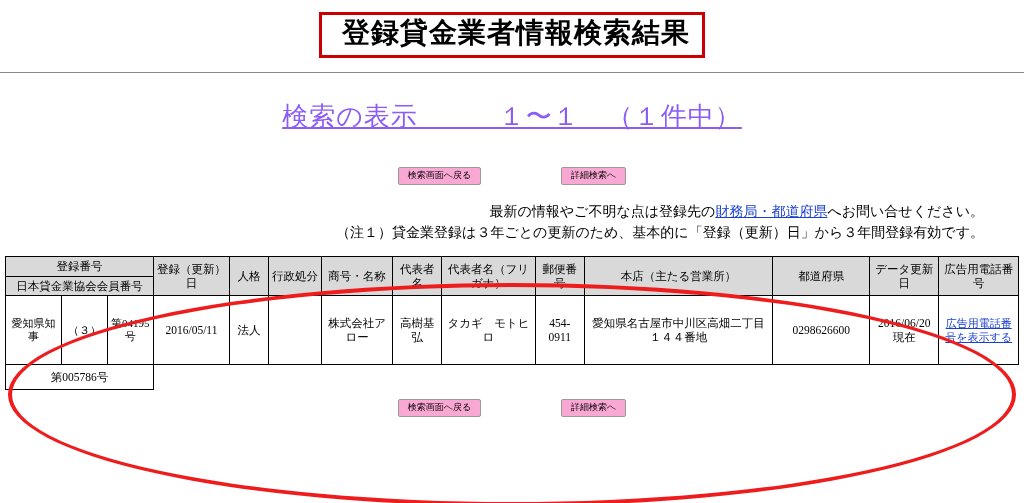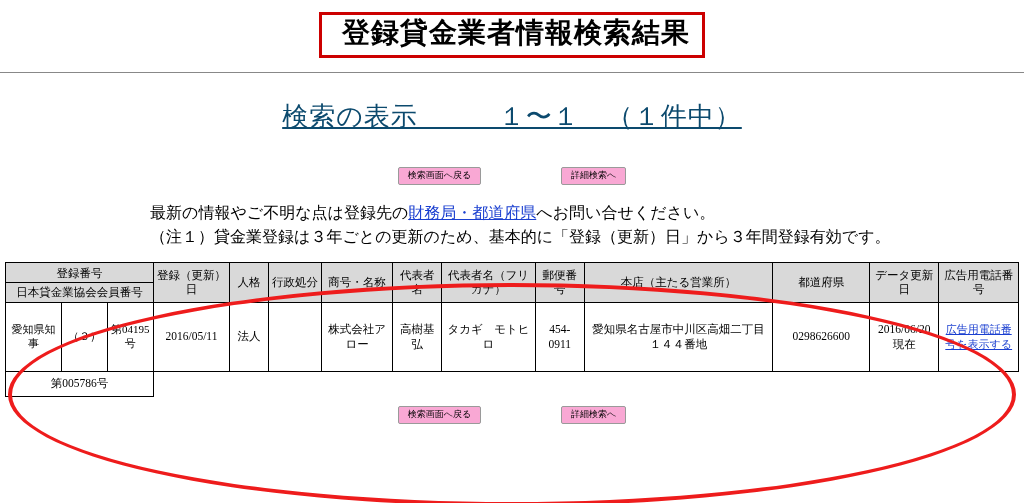--- a/index.html
+++ b/index.html
@@ -36,21 +36,21 @@
     height: 1px;
     background: #888888;
     margin-top: 14px;
   }
 
   
   .result-heading {
     text-align: center;
     margin-top: 26px;
     font-size: 26px;
-    color: #0c4a6e;
+    color: #8b5cf6;
     font-weight: normal;
     text-decoration: underline;
     letter-spacing: 1px;
   }
 
   
   .btn-row {
     text-align: center;
     margin-top: 30px;
   }
@@ -67,22 +67,23 @@
     padding: 3px 9px;
     color: #000;
     margin: 0 38px;
     line-height: 1.1;
   }
 
   
   .notes {
     margin: 16px 0 0 0;
     padding: 0 40px 0 150px;
-    font-size: 16px;
+    font-size: 14px;
     line-height: 1.55;
+    text-align: right;
   }
   .notes .line {
     white-space: nowrap;
   }
   .notes a {
     color: #1a3fd0;
     text-decoration: underline;
   }
 
   

